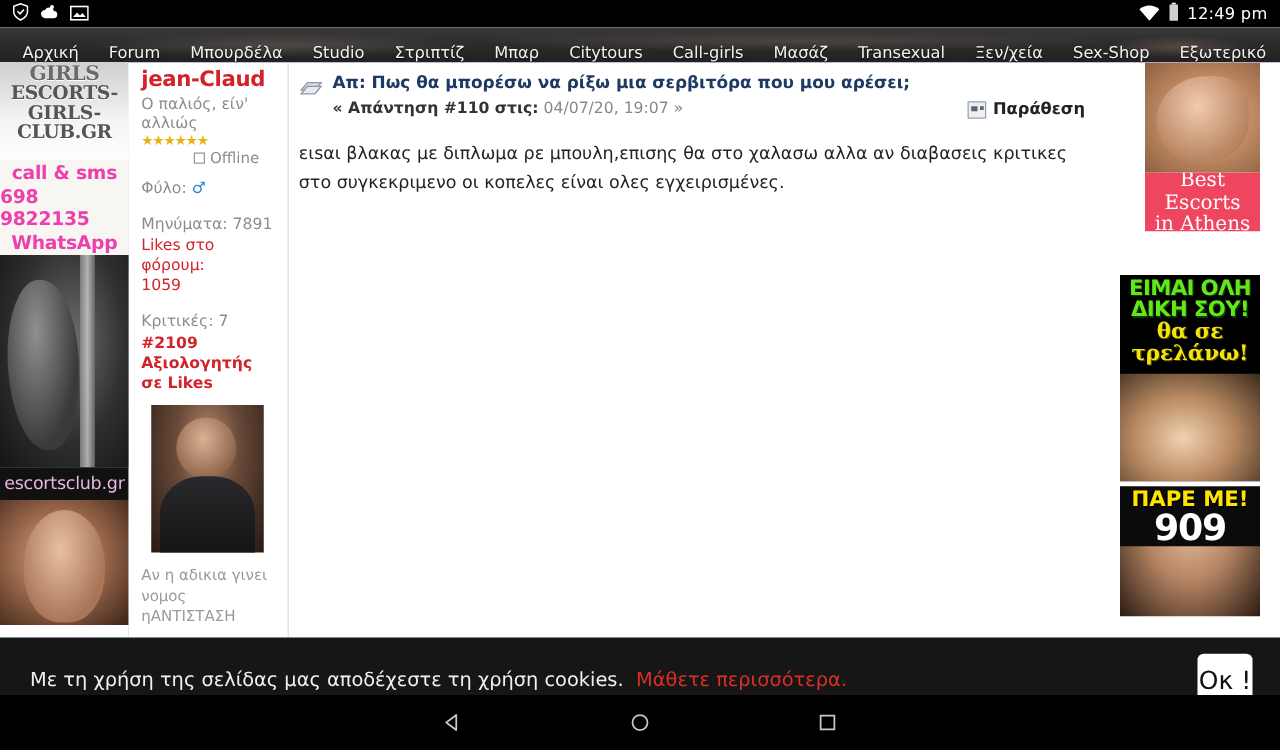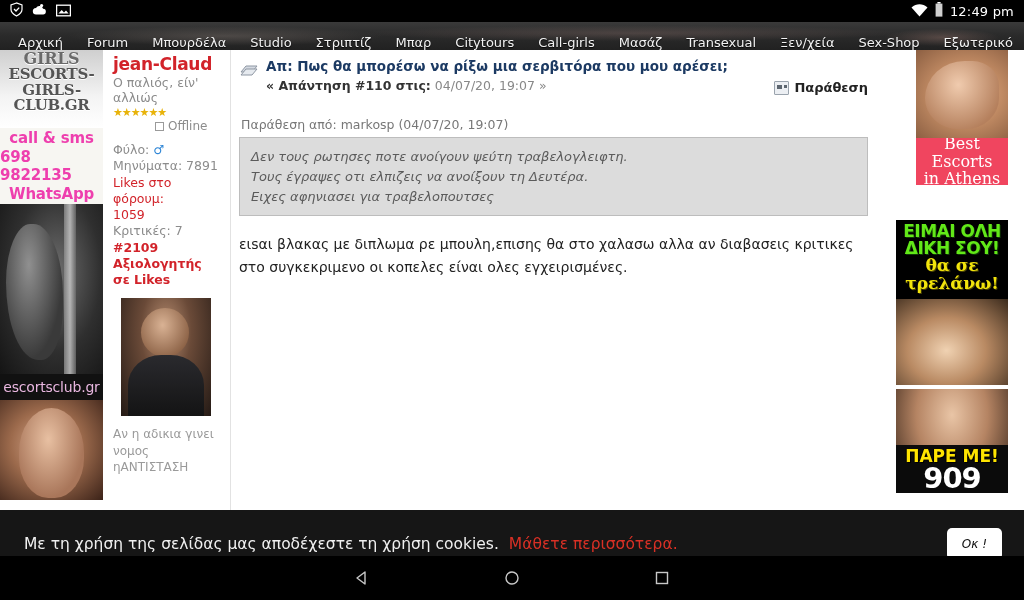--- a/index.html
+++ b/index.html
@@ -115,21 +115,21 @@
   #profile-col {
     width: 128px; flex: 0 0 128px;
     background:#fff; border-right:1px solid #e2e2e2;
     padding: 6px 8px 0 10px; position:relative;
   }
   .username { color:#d2232a; font-size:17px; font-weight:700; line-height:1.05; letter-spacing:-.3px;}
   .user-title { color:#8c8c8c; font-size:12.5px; line-height:1.25; margin-top:1px; }
   .stars { margin-top:1px; font-size:11px; color:#e8b30a; letter-spacing:-1px; line-height:1; }
   .offline { color:#8c8c8c; font-size:12px; display:flex; align-items:center; gap:4px; margin-top:1px;padding-left:42px;}
   .off-box { width:9px; height:9px; border:1px solid #9a9a9a; display:inline-block; background:#fff;}
-  .stat { color:#8c8c8c; font-size:12.5px; line-height:1.3; margin-top:0; }
+  .stat { color:#8c8c8c; font-size:12.5px; line-height:1.3; margin-top:13px; }
   .stat.gap { margin-top:9px; }
   .stat .male { color:#2f86d6; font-weight:700; }
   .stat-red { color:#d2232a; font-size:12.5px; line-height:1.3; }
   .stat-red.b { font-weight:700; }
   .avatar {
     width: 90px; height: 118px; margin: 10px 0 0 8px;
     background: radial-gradient(ellipse at 50% 28%, #b98f72 0%, #6a4a38 40%, #241a15 100%);
     position:relative; overflow:hidden;
   }
   .avatar::before{
@@ -211,41 +211,40 @@
     font-family:"DejaVu Serif","Liberation Serif",serif;
     text-shadow:1px 1px 0 #4a4205;
   }
   .rad-2 .face {
     position:absolute; bottom:0; left:0; right:0; height: 86px;
     background: radial-gradient(ellipse at 45% 60%, #f0d2b2 0%, #b98a63 45%, #3a2a1c 100%);
   }
   .rad-3 {
     height: 104px; margin-top: 4px; position:relative; overflow:hidden;
     background: radial-gradient(ellipse at 50% 25%, #e9c5a6 0%, #b58463 45%, #2a1b12 100%);
-    display:flex; flex-direction:column; align-items:center; justify-content:flex-end;
+    display:flex; flex-direction:column; align-items:center; justify-content:flex-start;
   }
   .rad-3 .pm { color:#ffe400; font-size:17px; font-weight:800;
     text-shadow:1px 1px 0 #000, -1px 0 0 #000; line-height:1; }
   .rad-3 .num { color:#fff; font-size:29px; font-weight:800; line-height:.95;
     font-family:"DejaVu Sans","Liberation Sans",sans-serif; letter-spacing:-1px; }
   .rad-3 .strip { width:100%; background:#0b0b0b; padding: 3px 0 0; text-align:center;}
 
   
   #cookie-bar {
     position:absolute; left:0; bottom:0; width:1024px; height:68px;
     background:#161616;
     display:flex; align-items:center; padding: 0 22px 0 24px; gap: 10px;
   }
   #cookie-text { color:#f0f0f0; font-size:15.5px; }
   #cookie-link { color:#d93025; font-size:15.5px; cursor:pointer; }
   #cookie-ok {
     margin-left:auto; background:#fff; color:#111; border:none;
-    border-radius:5px; padding: 9px 15px; font-size:12px; cursor:pointer;
+    border-radius:5px; padding: 9px 1px; font-size:20px; cursor:pointer;
     font-family:"DejaVu Sans","Liberation Sans",sans-serif;
-    font-style:italic;
   }
 
   
   #nav-bar {
     position:absolute; left:0; bottom:0; width:1024px; height:44px;
     background:#000; display:flex; align-items:center; justify-content:center; gap:128px;
   }
   .nb { width:22px; height:22px; display:flex; align-items:center; justify-content:center; cursor:pointer;}
 </style>
 </head>
@@ -364,28 +363,20 @@
               <b>« Απάντηση #110 στις:</b>
               <span>04/07/20, 19:07 »</span>
             </div>
           </div>
           <div class="quote-btn">
             <span class="qb-icon"></span>
             <span>Παράθεση</span>
           </div>
         </div>
 
-        <div class="quote-wrap">
-          <div class="quote-header">Παράθεση από: markosp  (04/07/20, 19:07)</div>
-          <div class="quote-box">
-            <div>Δεν τους ρωτησες ποτε ανοίγουν ψεύτη τραβελογλειφτη.</div>
-            <div>Τους έγραψες οτι ελπιζεις να ανοίξουν τη Δευτέρα.</div>
-            <div>Ειχες αφηνιασει για τραβελοπουτσες</div>
-          </div>
-        </div>
 
         <div class="post-body">ειsαι βλακας με διπλωμα ρε μπουλη,επισης θα στο χαλασω αλλα αν διαβασεις κριτικες στο συγκεκριμενο οι κοπελες είναι ολες εγχειρισμένες.</div>
       </div>
 
       <div id="right-ad">
         <div class="rad rad-1">
           <div class="photo"></div>
           <div class="banner">
             <span>Best Escorts</span>
             <span>in Athens</span>

